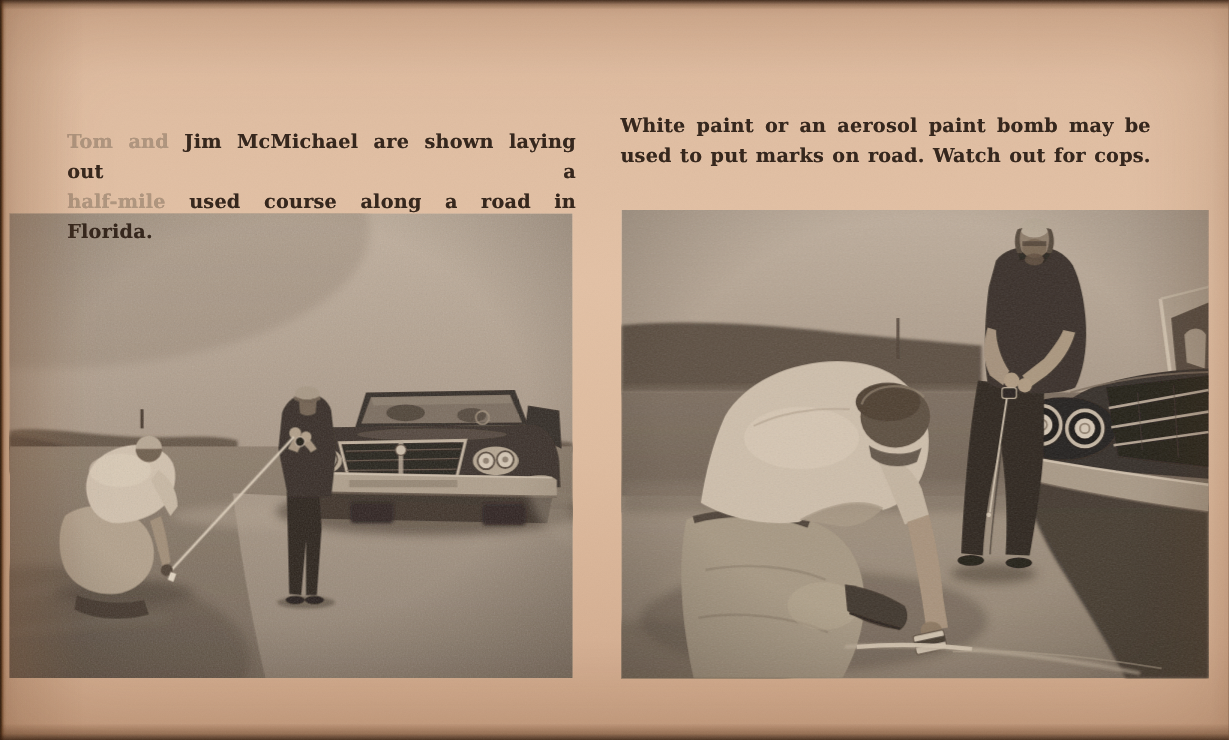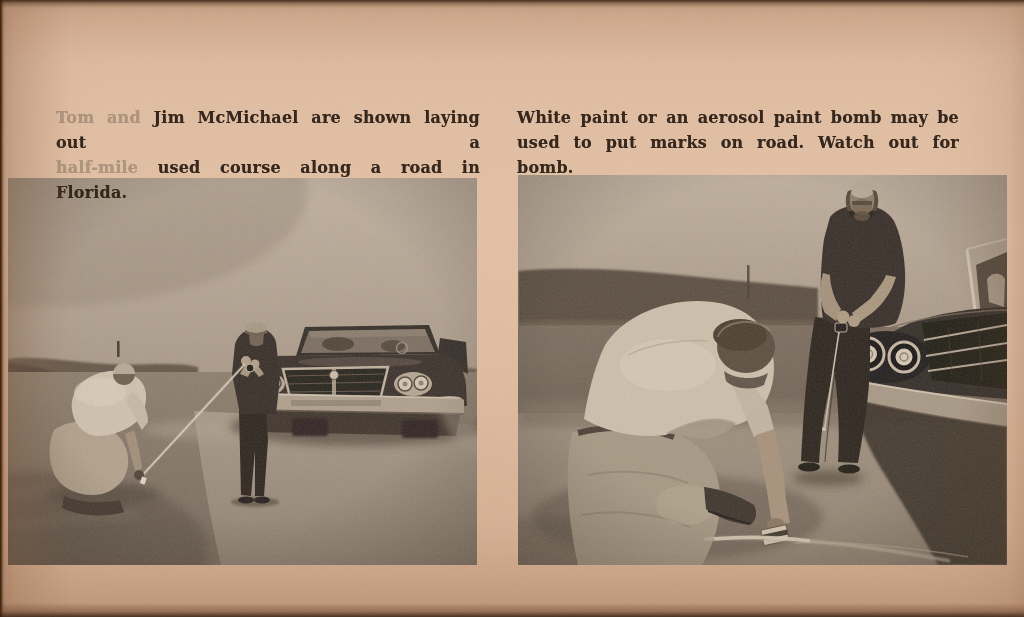--- a/index.html
+++ b/index.html
@@ -15,21 +15,21 @@
   .shade-bottom{position:absolute;left:0;bottom:0;width:100%;height:14px;z-index:4;pointer-events:none;
     background:linear-gradient(0deg,rgba(28,14,6,.8) 0%,rgba(70,40,20,.35) 40%,rgba(70,40,20,0) 100%);}
   .vignette{position:absolute;inset:0;z-index:4;pointer-events:none;
     box-shadow:inset 0 0 90px rgba(110,70,40,.28), inset 0 0 18px rgba(110,70,40,.15);}
   .caption{
     position:absolute;z-index:2;color:#33241a;font-weight:bold;font-size:16px;line-height:25px;
     letter-spacing:.2px;word-spacing:1px;text-shadow:0 0 .5px rgba(51,36,26,.55);
   }
   .caption .cap-line{text-align:justify;text-align-last:justify;}
   .caption-left{left:56px;top:105px;width:424px;}
-  .caption-right{left:517px;top:105px;width:442px;}
+  .caption-right{left:517px;top:92px;width:442px;}
   .cap-faded{color:#8e7a66;opacity:.6;filter:blur(.5px);}
   .photo{position:absolute;z-index:1;display:block;}
   .photo-left{left:8px;top:178px;}
   .photo-right{left:518px;top:175px;}
   .paper-noise{position:absolute;inset:0;z-index:5;pointer-events:none;}
 </style>
 </head>
 <body>
 
 <div class="page">
@@ -40,21 +40,21 @@
       <span>Jim McMichael are shown laying out a</span>
     </div>
     <div class="cap-line">
       <span class="cap-faded">half-mile</span>
       <span>used course along a road in Florida.</span>
     </div>
   </div>
 
   <div class="caption caption-right">
     <div class="cap-line">White paint or an aerosol paint bomb may be</div>
-    <div class="cap-line">used to put marks on road. Watch out for bomb.</div>
+    <div class="cap-line">used to put marks on road. Watch out for cops.</div>
   </div>
 
   <svg class="photo photo-left" width="469" height="387" viewBox="0 0 469 387">
     <defs>
       <linearGradient id="skyL" x1="0" y1="0" x2="0" y2="1">
         <stop offset="0" stop-color="#c3b4a3"></stop>
           <stop offset="1" stop-color="#a99a8a"></stop>
       </linearGradient>
       <linearGradient id="fieldL" x1="0" y1="0" x2="0" y2="1">
         <stop offset="0" stop-color="#8b7d6d"></stop>

